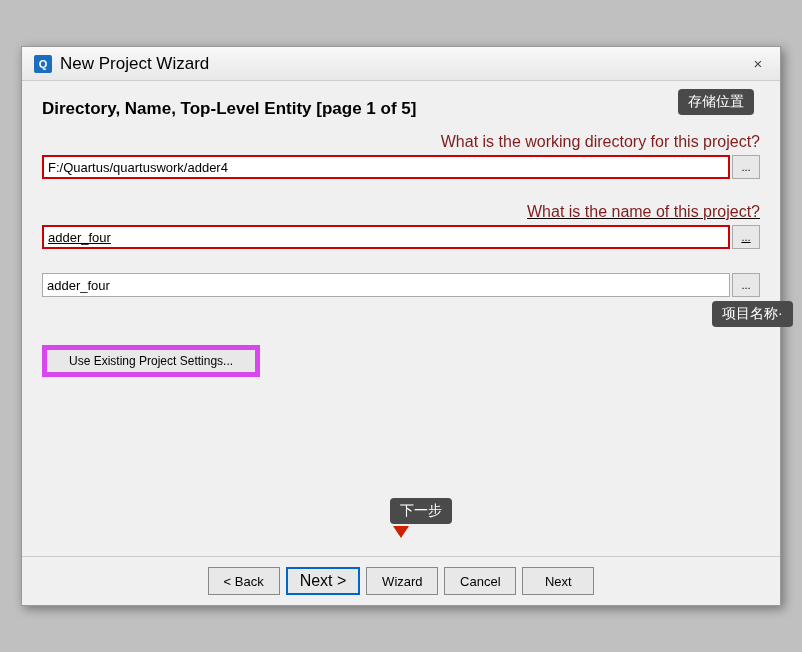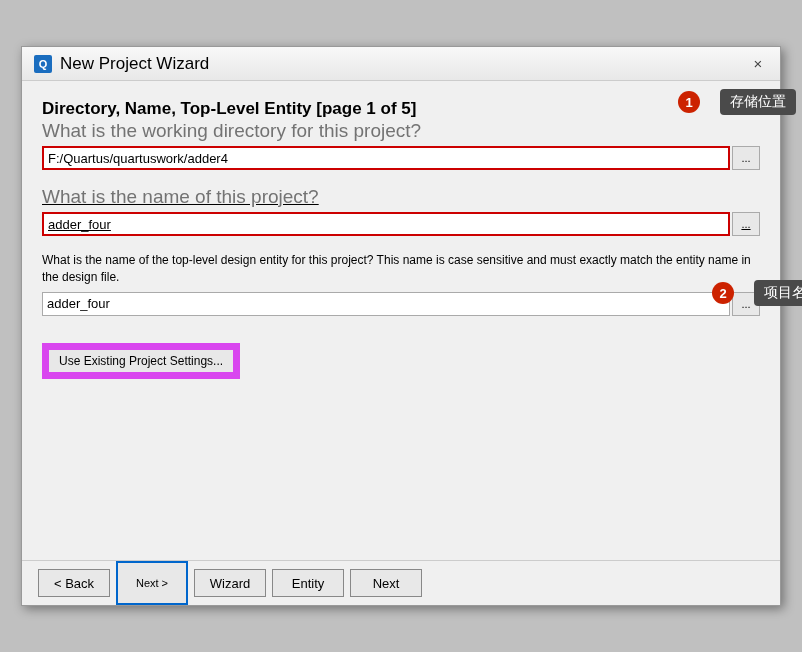--- a/index.html
+++ b/index.html
@@ -56,31 +56,32 @@
     .content {
       padding: 18px 20px 10px 20px;
       flex: 1;
       display: flex;
       flex-direction: column;
     }
     .page-title {
       font-size: 17px;
       font-weight: bold;
       color: #000;
-      margin-bottom: 1px;
+      margin-bottom: 14px;
     }
     .label {
-      font-size: 19px;
-      color: #737373;
+      font-size: 16px;
+      color: #7f1d1d;
       margin-bottom: 4px;
+      text-align: right;
     }
     .input-row {
       display: flex;
       align-items: center;
-      margin-bottom: 16px;
+      margin-bottom: 24px;
     }
     .text-input {
       flex: 1;
       height: 24px;
       border: 2px solid #cc0000;
       padding: 2px 4px;
       font-size: 13px;
       background: white;
       outline: none;
     }
@@ -105,52 +106,53 @@
       align-items: center;
       justify-content: center;
     }
     .desc-text {
       font-size: 12px;
       color: #000;
       margin-bottom: 6px;
       line-height: 1.4;
     }
     .use-existing-btn {
-      border: 7px solid #d946ef;
-      background: #e8e8e8;
-      padding: 4px 10px;
+      border: 5px solid #d946ef;
+      background: #e8e8e8;
+      padding: 4px 22px;
       font-size: 12px;
       cursor: pointer;
-      margin-top: 11px;
+      margin-top: 24px;
       width: fit-content;
     }
     .spacer { flex: 1; }
     .bottom-bar {
       border-top: 1px solid #ccc;
-      padding: 0 16px;
-      display: flex;
-      align-items: center;
+      padding: 10px 16px;
+      display: flex;
+      align-items: center;
+      justify-content: center;
       gap: 6px;
       background: #f0f0f0;
     }
     .nav-btn {
       min-width: 72px;
       height: 28px;
       border: 1px solid #888;
       background: #e8e8e8;
       font-size: 13px;
       cursor: pointer;
       padding: 0 12px;
     }
     .nav-btn-next {
       min-width: 72px;
-      height: 44px;
+      height: 28px;
       border: 2px solid #0066cc;
       background: #e8e8e8;
-      font-size: 11px;
+      font-size: 16px;
       cursor: pointer;
       padding: 0 12px;
       font-weight: normal;
     }
     .annotation-badge {
       display: inline-flex;
       align-items: center;
       justify-content: center;
       width: 22px;
       height: 22px;
@@ -166,21 +168,20 @@
       display: inline-flex;
       align-items: center;
       background: #4a4a4a;
       color: white;
       padding: 4px 10px;
       border-radius: 4px;
       font-size: 14px;
       position: absolute;
       z-index: 10;
       white-space: nowrap;
-      margin-left: 42px;
     }
   </style>
 </head>
 <body>
 
 <div class="dialog">
 
   <div class="title-bar">
     <div class="title-bar-left">
 
@@ -215,39 +216,48 @@
       <div class="label">
         <span>What is the name of this project?</span>
       </div>
       <div class="input-row">
         <input type="text" class="text-input" value="adder_four" style="">
         <button class="browse-btn">...</button>
       </div>
     </div>
 
     <div style="position:relative;">
-      <div class="desc-text">What is the name of the top-level design entity for this project? This name is case sensitive and must exactly match the entity name in the design file.</div>
 
       <div style="position:absolute; top:30px; right:26px; display:flex; align-items:center; gap:6px;">
         <span class="annotation-badge" style="position:static;">2</span>
         <span class="annotation-tooltip">项目名称·</span>
       </div>
 
       <div class="input-row">
         <input type="text" class="text-input-normal" value="adder_four" style="">
         <button class="browse-btn">...</button>
       </div>
     </div>
 
     <button class="use-existing-btn">Use Existing Project Settings...</button>
 
     <div class="spacer"></div>
 
+    <div style="display:flex; justify-content:center; align-items:flex-end; margin-bottom:8px; position:relative; height:60px;">
+      <div style="display:flex; flex-direction:column; align-items:center; gap:4px;">
+        <div style="display:flex; align-items:center; gap:6px;">
+          <span class="annotation-badge" style="position:static;">3</span>
+          <span class="annotation-tooltip">下一步</span>
+        </div>
+
+        <div style="width:0; height:0; border-left:8px solid transparent; border-right:8px solid transparent; border-top:12px solid #cc2200;"></div>
+      </div>
+    </div>
   </div>
 
   <div class="bottom-bar">
     <button class="nav-btn">&lt; Back</button>
     <button class="nav-btn-next">Next &gt;</button>
     <button class="nav-btn">Wizard</button>
-    <button class="nav-btn">Entity</button>
+    <button class="nav-btn">Cancel</button>
     <button class="nav-btn">Next</button>
   </div>
 </div>
 
 </body></html>

